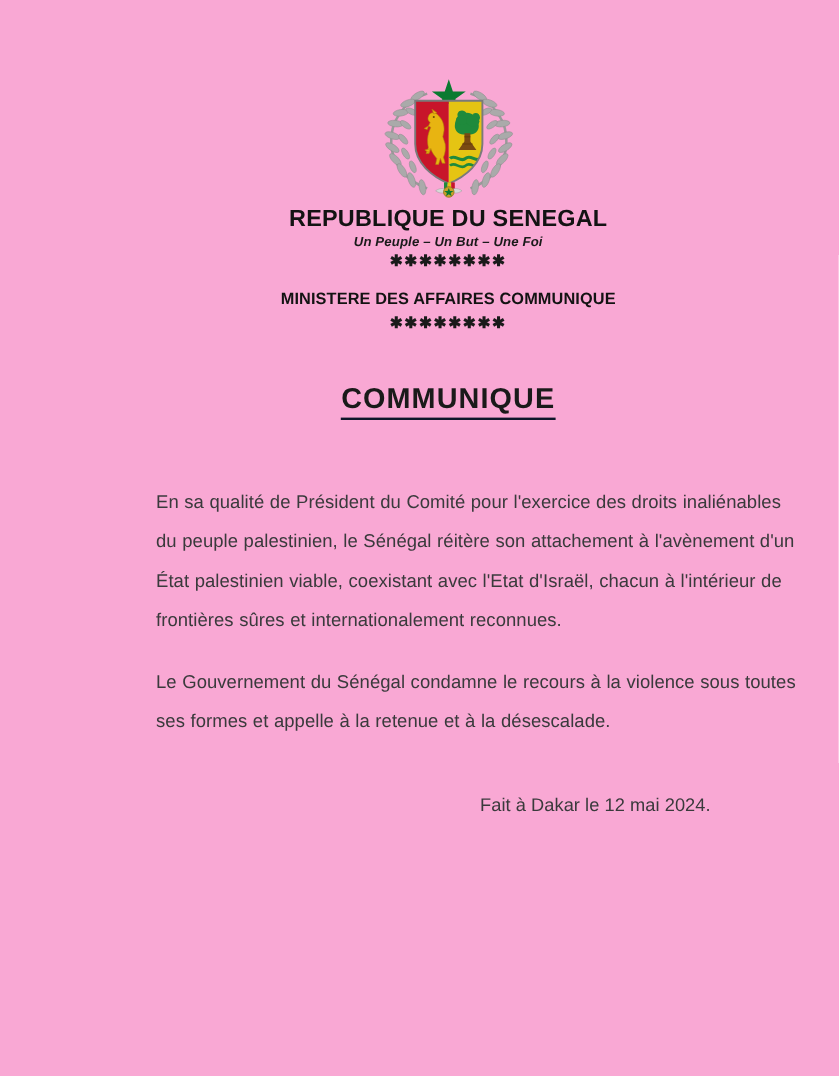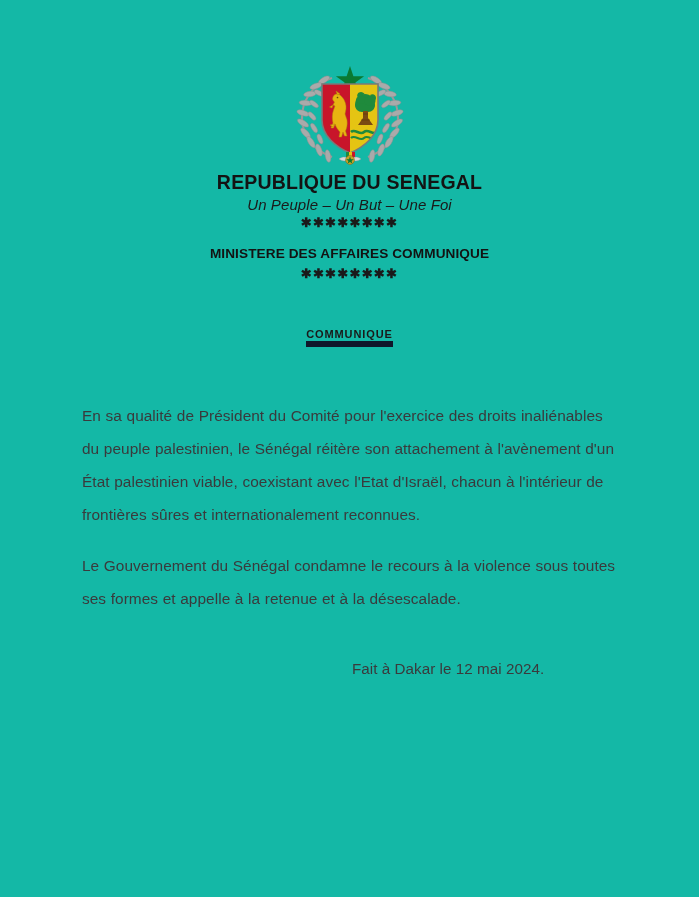--- a/index.html
+++ b/index.html
@@ -12,23 +12,24 @@
     height: 897px;
     font-family: "Liberation Sans", sans-serif;
     color: #231f20;
     -webkit-font-smoothing: antialiased;
   }
 
   .page {
     position: relative;
     width: 699px;
     height: 897px;
-    background: #14b8a6;
+    background: #f9a8d4;
     box-sizing: border-box;
     overflow: hidden;
+    padding-left: 48px;
   }
 
   
   .letterhead {
     padding-top: 62px;
     text-align: center;
   }
 
   .emblem-wrap {
     display: flex;
@@ -47,22 +48,22 @@
     font-size: 19.5px;
     letter-spacing: 0.2px;
     color: #131313;
     line-height: 1.15;
   }
 
   .motto {
     margin-top: 3px;
     font-family: "Liberation Sans", sans-serif;
     font-style: italic;
-    font-weight: normal;
-    font-size: 15px;
+    font-weight: bold;
+    font-size: 11px;
     letter-spacing: 0.1px;
     color: #1a1a1a;
   }
 
   .stars {
     font-family: "Liberation Sans", sans-serif;
     font-size: 13px;
     font-weight: bold;
     letter-spacing: 1.3px;
     color: #1a1a1a;
@@ -84,24 +85,24 @@
 
   
   .doc-title-wrap {
     text-align: center;
     margin-top: 42px;
   }
   .doc-title {
     display: inline-block;
     font-family: "Liberation Sans", sans-serif;
     font-weight: bold;
-    font-size: 11px;
+    font-size: 24px;
     letter-spacing: 0.9px;
     color: #1a1a1a;
-    border-bottom: 6px solid #0f172a;
+    border-bottom: 2px solid #0f172a;
     padding-bottom: 1px;
   }
 
   
   .body-text {
     margin: 0 auto;
     padding: 0;
     width: 540px;
     margin-left: 82px;
     margin-top: 52px;

